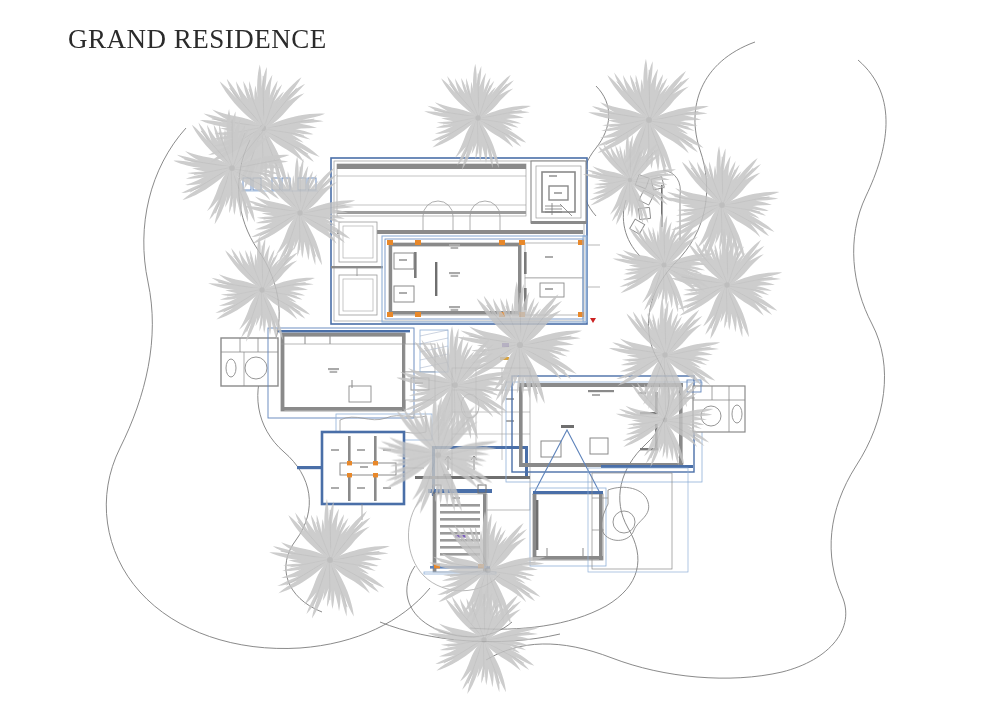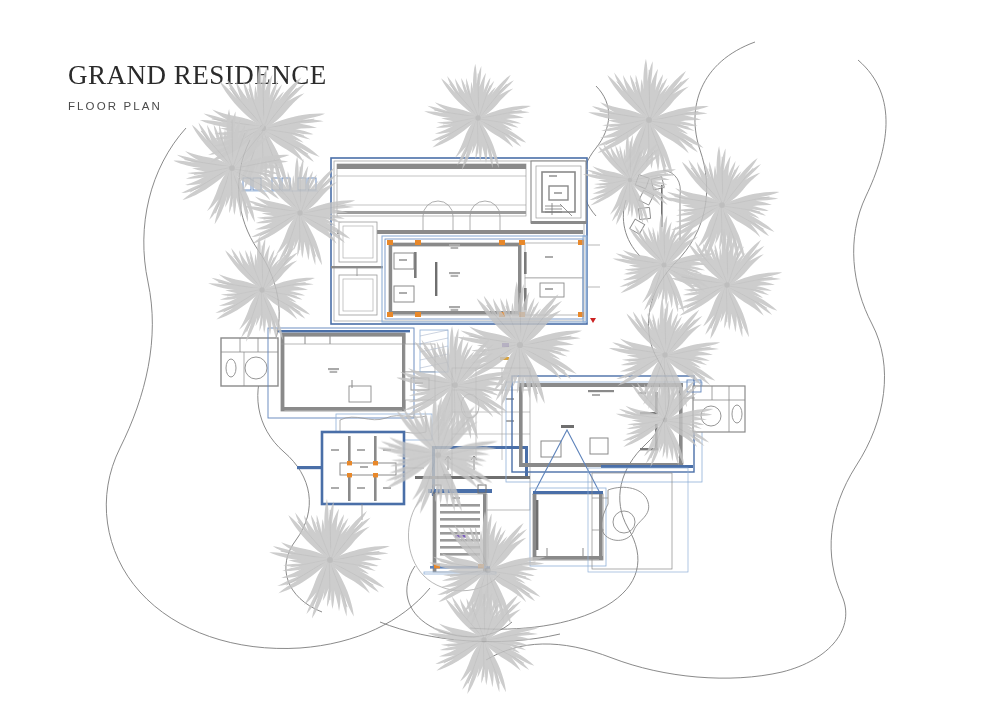--- a/index.html
+++ b/index.html
@@ -8,40 +8,39 @@
     font-family:"Liberation Sans", sans-serif;
     -webkit-font-smoothing:antialiased;
   }
   #sheet{position:absolute;inset:0;background:#ffffff;}
 
   
   .titleblock{position:absolute;left:68px;top:26px;}
   .title-main{
     font-family:"Liberation Serif", serif;
     font-size:27px;letter-spacing:.5px;color:#2b2b2b;
-    line-height:1.02;white-space:nowrap;font-weight:400;margin-top:36px;
+    line-height:1.02;white-space:nowrap;font-weight:400;
   }
   .title-sub{
     font-family:"Liberation Sans", sans-serif;
     font-size:11.5px;letter-spacing:2.1px;color:#4a4a4a;
     margin-top:10px;white-space:nowrap;font-weight:400;
   }
 
   
   #plan{position:absolute;left:0;top:0;width:1000px;height:712px;}
   #plan svg{display:block;width:1000px;height:712px;}
 </style>
 </head>
 <body>
 
 <div id="sheet">
 
   <div class="titleblock">
     <div class="title-main">GRAND RESIDENCE</div>
-    <div class="title-sub">FLOOR PLAN</div>
   </div>
 
   <div id="plan">
   <svg viewBox="0 0 1000 712" xmlns="http://www.w3.org/2000/svg">
     <defs>
 
       <g id="frond">
         <path d="M0,0 C6,-3 16,-7 26,-9 C34,-10.5 41,-11 46,-10.5
                  C41,-8.4 35,-7.2 29,-6.2 C35,-6.6 41,-6.2 45,-5
                  C39,-4 33,-3.6 27,-3.4 C32,-2.6 37,-1.4 40,0

